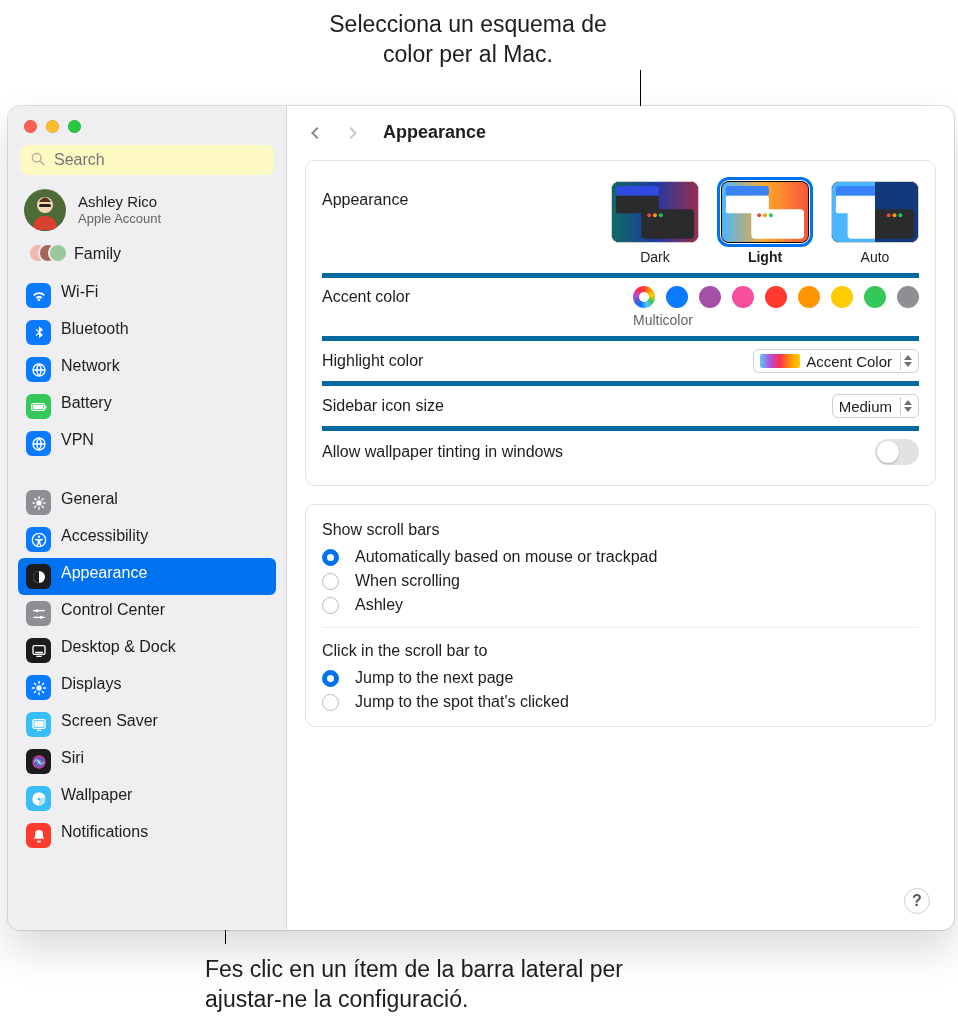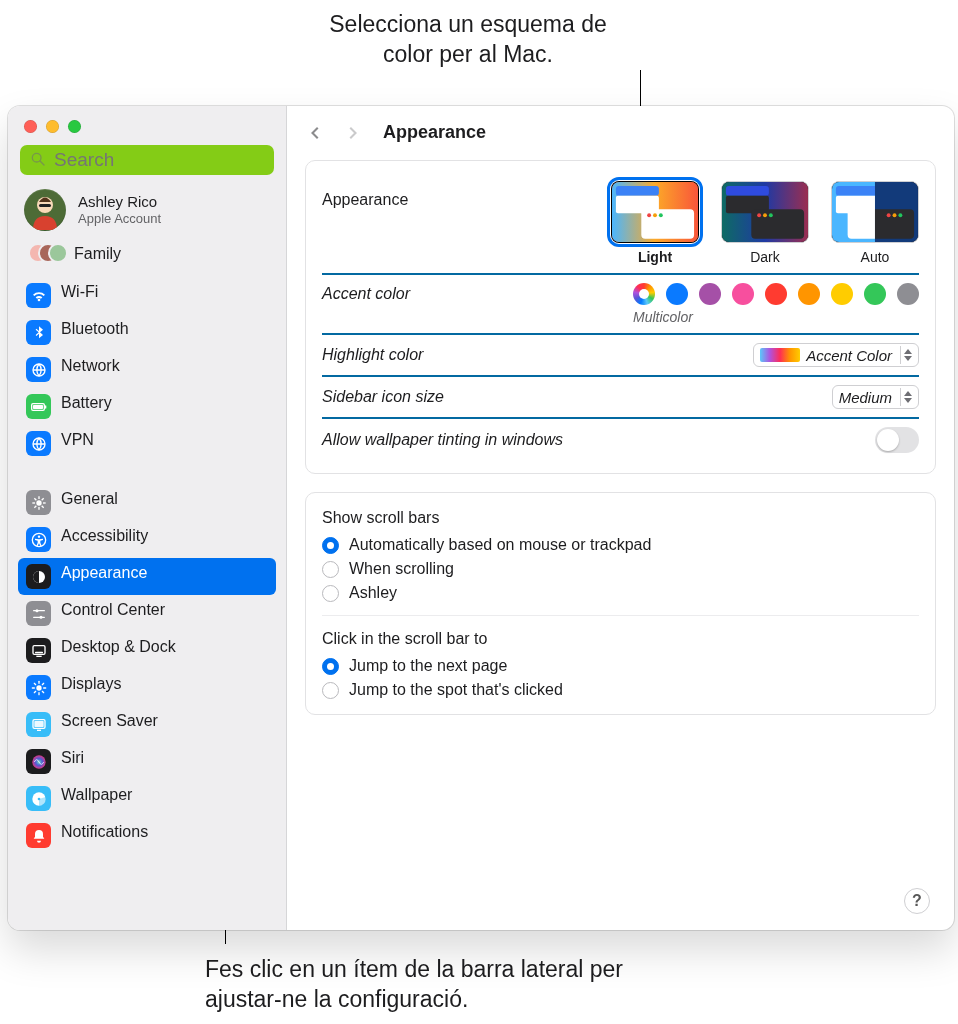--- a/index.html
+++ b/index.html
@@ -45,23 +45,23 @@
   }
   .traffic-lights { padding: 14px 0 12px 16px; display: flex; gap: 9px; }
   .tl { width: 13px; height: 13px; border-radius: 50%; box-shadow: inset 0 0 0 0.5px rgba(0,0,0,0.18);}
   .tl.red { background: #ff5f57;} .tl.yellow { background: #febc2e;} .tl.green { background: #28c840;}
 
   .search-wrap { padding: 0 12px 10px 12px; }
   .search {
     width: 100%; height: 30px;
     border-radius: 7px;
     border: none;
-    background: #84cc16;
+    background: #fef9c3;
     padding: 0 10px 0 34px;
-    font-size: 19px; color: #575757;
+    font-size: 16px; color: #575757;
     outline: none;
   }
   .search-wrap { position: relative; }
   .search-icon { position: absolute; left: 22px; top: 6px; width: 16px; height: 16px; opacity: 0.55;}
 
   .account {
     display: flex; align-items: center; gap: 12px;
     padding: 4px 16px;
   }
   .avatar {
@@ -111,21 +111,21 @@
   .scroll { flex:1; overflow:auto; padding: 0 18px 18px 18px; }
 
   .panel {
     background: #fff;
     border: 1px solid #e2e2e4;
     border-radius: 10px;
     margin-bottom: 18px;
     padding: 12px 16px;
   }
   .row { display: flex; align-items: center; padding: 8px 0;}
-  .row + .row { border-top: 2px solid #0369a1; font-style: italic; }
+  .row + .row { border-top: 5px solid #0369a1; }
   .row-label { font-size: 16px; color: #1d1d1f; }
   .row-right { margin-left: auto; display:flex;align-items:center;gap:6px;}
 
   
   .appearance-row { align-items: flex-start; }
   .appearance-row .row-label { padding-top: 10px;}
   .thumbs { margin-left: auto; display: flex; gap: 22px; }
   .thumb-col { display:flex;flex-direction:column;align-items:center;gap:6px;}
   .thumb {
     width: 88px; height: 62px; border-radius: 8px;
@@ -163,21 +163,21 @@
   .stepper svg{width:8px;height:7px;fill:#6e6e73;}
 
   
   .toggle { width:44px;height:26px;border-radius:13px;background:#e2e2e4;position:relative;}
   .toggle::after{content:"";position:absolute;left:2px;top:2px;width:22px;height:22px;border-radius:50%;
     background:#fff;box-shadow:0 1px 2px rgba(0,0,0,0.25);}
 
   
   .group-title { font-size:16px; margin-bottom:6px; padding-top:4px;}
   .radio {
-    display:flex;align-items:center;gap:10px;padding:3px 0;font-size:16px;
+    display:flex;align-items:center;gap:16px;padding:3px 0;font-size:16px;
   }
   .radio .dot {
     width:17px;height:17px;border-radius:50%;border:1.5px solid #b9b9bd;background:#fff;flex:none;
     display:flex;align-items:center;justify-content:center;
   }
   .radio.checked .dot{ border-color:#0071ef; background:#0071ef;}
   .radio.checked .dot::after{content:"";width:7px;height:7px;border-radius:50%;background:#fff;}
 
   .help-btn {
     position:absolute; right:24px; bottom:16px;
@@ -422,58 +422,58 @@
       <div class="title">Appearance</div>
     </div>
 
     <div class="scroll">
 
       <div class="panel">
 
         <div class="row appearance-row">
           <div class="row-label">Appearance</div>
           <div class="thumbs" id="appearance-thumbs">
+              <div class="thumb-col">
+                <div class="thumb"><svg viewBox="0 0 88 62">
+                    <rect width="88" height="62" fill="url(#dg1)"></rect>
+                    <defs>
+                      <linearGradient id="dg1" x1="0" x2="1">
+                        <stop offset="0" stop-color="#0e6b64"></stop>
+                        <stop offset="0.5" stop-color="#1f39a3"></stop>
+                        <stop offset="1" stop-color="#9a2e51"></stop>
+                      </linearGradient>
+                    </defs>
+                    <rect x="4" y="4" width="44" height="10" rx="3" fill="#2f4bdf"></rect>
+                    <rect x="4" y="14" width="44" height="18" rx="2" fill="#2b2b2e"></rect>
+                    <rect x="30" y="28" width="54" height="30" rx="4" fill="#2b2b2e"></rect>
+                    <circle cx="38" cy="34" r="2" fill="#ef4444"></circle>
+                    <circle cx="44" cy="34" r="2" fill="#f59e0b"></circle>
+                    <circle cx="50" cy="34" r="2" fill="#22c55e"></circle>
+                  </svg></div>
+                <div class="thumb-label">Dark</div>
+              </div>
               <div class="thumb-col selected">
                 <div class="thumb sel"><svg viewBox="0 0 88 62">
                     <rect width="88" height="62" fill="#f25d38"></rect>
                     <path d="M0 0h88v62H0z" fill="url(#lg1)"></path>
                     <defs>
                       <linearGradient id="lg1" x1="0" x2="1">
                         <stop offset="0" stop-color="#4ab6ff"></stop>
                         <stop offset="0.5" stop-color="#fca928"></stop>
                         <stop offset="1" stop-color="#f9563a"></stop>
                       </linearGradient>
                     </defs>
                     <rect x="4" y="4" width="44" height="10" rx="3" fill="#3b82f6"></rect>
                     <rect x="4" y="14" width="44" height="18" rx="2" fill="#fff"></rect>
                     <rect x="30" y="28" width="54" height="30" rx="4" fill="#fff"></rect>
                     <circle cx="38" cy="34" r="2" fill="#ef4444"></circle>
                     <circle cx="44" cy="34" r="2" fill="#f59e0b"></circle>
                     <circle cx="50" cy="34" r="2" fill="#22c55e"></circle>
                   </svg></div>
                 <div class="thumb-label">Light</div>
-              </div>
-              <div class="thumb-col">
-                <div class="thumb"><svg viewBox="0 0 88 62">
-                    <rect width="88" height="62" fill="url(#dg1)"></rect>
-                    <defs>
-                      <linearGradient id="dg1" x1="0" x2="1">
-                        <stop offset="0" stop-color="#0e6b64"></stop>
-                        <stop offset="0.5" stop-color="#1f39a3"></stop>
-                        <stop offset="1" stop-color="#9a2e51"></stop>
-                      </linearGradient>
-                    </defs>
-                    <rect x="4" y="4" width="44" height="10" rx="3" fill="#2f4bdf"></rect>
-                    <rect x="4" y="14" width="44" height="18" rx="2" fill="#2b2b2e"></rect>
-                    <rect x="30" y="28" width="54" height="30" rx="4" fill="#2b2b2e"></rect>
-                    <circle cx="38" cy="34" r="2" fill="#ef4444"></circle>
-                    <circle cx="44" cy="34" r="2" fill="#f59e0b"></circle>
-                    <circle cx="50" cy="34" r="2" fill="#22c55e"></circle>
-                  </svg></div>
-                <div class="thumb-label">Dark</div>
               </div>
               <div class="thumb-col">
                 <div class="thumb"><svg viewBox="0 0 88 62">
                     <defs>
                       <clipPath id="cL">
                         <path d="M0 0h44v62H0z"></path>
                       </clipPath>
                       <clipPath id="cR">
                         <path d="M44 0h44v62H44z"></path>
                       </clipPath>

